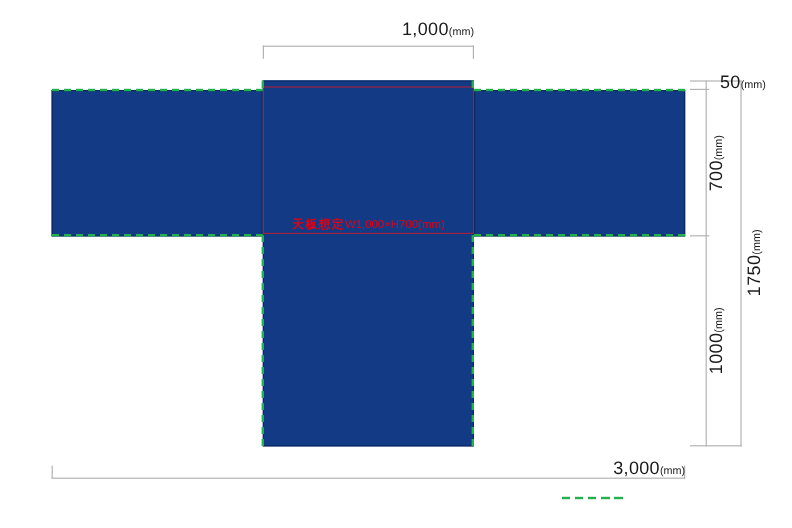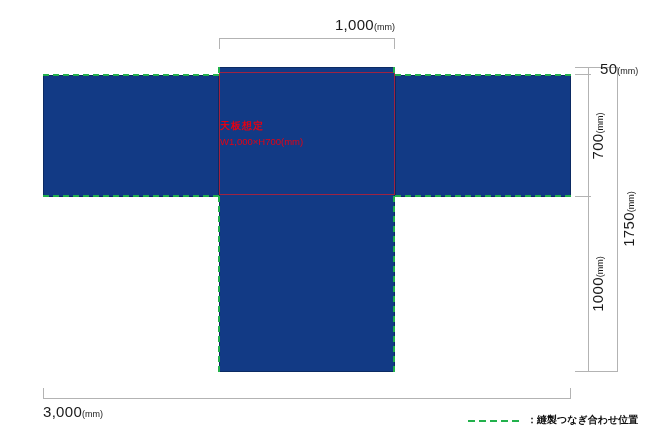--- a/index.html
+++ b/index.html
@@ -6,21 +6,21 @@
   body{font-family:"Liberation Sans","DejaVu Sans",sans-serif;}
   .canvas{position:relative;width:660px;height:440px;background:#ffffff;overflow:hidden;}
 
   
   .panel{position:absolute;background:#123a85;border:1px solid #0b2a63;box-sizing:border-box;}
   .panel-center{left:219px;top:67px;width:176px;height:305px;}
   .panel-left{left:43px;top:75px;width:176px;height:122px;}
   .panel-right{left:395px;top:75px;width:176px;height:122px;}
 
   
-  .tabletop{position:absolute;left:219px;top:74px;width:176px;height:123px;border:1px solid #9e2342;box-sizing:border-box;display:flex;flex-direction:column;align-items:flex-start;justify-content:center;transform:translateY(-2px);}
+  .tabletop{position:absolute;left:219px;top:74px;width:176px;height:123px;border:1px solid #9e2342;box-sizing:border-box;display:flex;flex-direction:row;align-items:flex-end;justify-content:center;transform:translateY(-2px);}
   .tabletop .l1{color:#e60012;font-size:10px;font-weight:bold;line-height:13px;letter-spacing:1px;}
   .tabletop .l2{color:#e60012;font-size:9.5px;font-weight:normal;line-height:13px;margin-top:3px;}
 
   
   .seam-h{position:absolute;height:2px;background-image:repeating-linear-gradient(90deg,#22b14c 0 6px,transparent 6px 10px);}
   .seam-v{position:absolute;width:2px;background-image:repeating-linear-gradient(180deg,#22b14c 0 6px,transparent 6px 10px);}
 
   
   .dim-h{position:absolute;height:1px;background:#b3b3b3;}
   .dim-v{position:absolute;width:1px;background:#b3b3b3;}
@@ -60,21 +60,21 @@
   <div class="dim-h" style="left:219px;top:38px;width:176px;"></div>
   <div class="dim-v" style="left:219px;top:38px;height:11px;"></div>
   <div class="dim-v" style="left:394px;top:38px;height:11px;"></div>
   <div class="dim-label" style="left:219px;top:16px;width:176px;text-align:right;">
     <span class="num">1,000</span><span class="unit">(mm)</span>
   </div>
 
   <div class="dim-h" style="left:43px;top:398px;width:528px;"></div>
   <div class="dim-v" style="left:43px;top:388px;height:11px;"></div>
   <div class="dim-v" style="left:570px;top:388px;height:11px;"></div>
-  <div class="dim-label" style="left:43px;top:403px;width:528px;text-align:left;">
+  <div class="dim-label" style="left:43px;top:382px;width:528px;text-align:right;">
     <span class="num">3,000</span><span class="unit">(mm)</span>
   </div>
 
   <div class="dim-v" style="left:588px;top:67px;height:305px;"></div>
   <div class="dim-v" style="left:617px;top:67px;height:305px;"></div>
   <div class="dim-h" style="left:575px;top:67px;width:43px;"></div>
   <div class="dim-h" style="left:575px;top:74px;width:16px;"></div>
   <div class="dim-h" style="left:575px;top:196px;width:16px;"></div>
   <div class="dim-h" style="left:575px;top:371px;width:43px;"></div>
 
@@ -89,16 +89,15 @@
   <div class="dim-label rot" style="left:598px;top:284px;">
     <span class="num">1000</span><span class="unit">(mm)</span>
   </div>
 
   <div class="dim-label rot" style="left:629px;top:219px;">
     <span class="num">1750</span><span class="unit">(mm)</span>
   </div>
 
   <div class="legend">
     <div class="legend-dashes"></div>
-    <div class="legend-text">：縫製つなぎ合わせ位置</div>
   </div>
 
 </div>
 
 </body></html>

